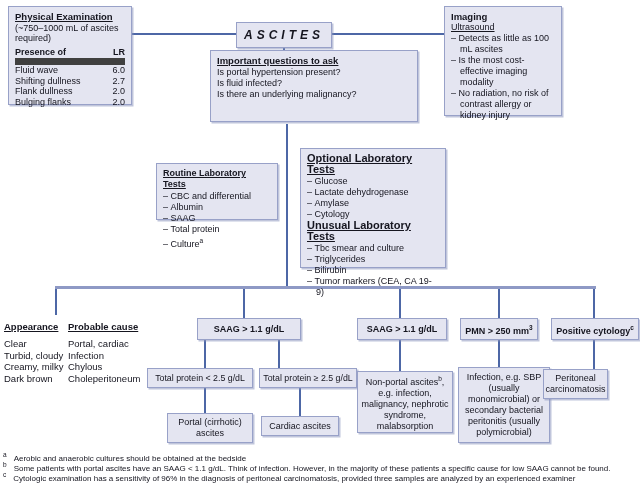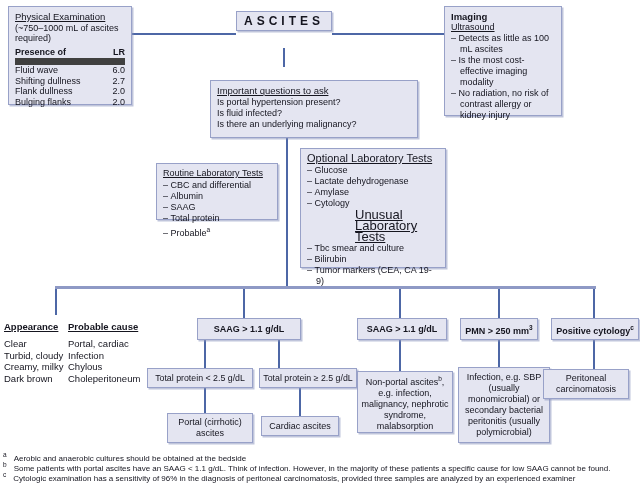--- a/index.html
+++ b/index.html
@@ -6,21 +6,21 @@
   .canvas{
     position:relative;width:640px;height:484px;background:#ffffff;
     font-family:"Liberation Sans","DejaVu Sans",sans-serif;
     color:#15151f;overflow:hidden;
   }
   .box{
     position:absolute;background:#e4e5f1;border:1px solid #98a1c8;
     box-shadow:1.5px 1.5px 0 rgba(140,150,190,.55);
     box-sizing:border-box;padding:4px 6px;font-size:9px;line-height:11px;
   }
-  .bt{font-weight:normal;text-decoration:underline;font-size:9.5px;margin-bottom:1px;}
+  .bt{font-weight:bold;text-decoration:underline;font-size:9.5px;margin-bottom:1px;}
   .b{font-weight:bold;}
   .u{text-decoration:underline;}
   .dash{padding-left:9px;text-indent:-9px;}
   .dash::before{content:"\2013\00a0";}
   .vline{position:absolute;width:2px;background:#4d67a6;}
   .hline{position:absolute;height:2px;background:#4d67a6;}
   .hline.light{height:3px;background:#8e99c5;}
   .ctr{display:flex;align-items:center;justify-content:center;text-align:center;padding:2px 3px;}
   .trow{display:flex;justify-content:space-between;line-height:10.5px;}
   .thead{display:flex;justify-content:space-between;border-bottom:7px solid #404040;
@@ -74,56 +74,57 @@
     <div class="trow">
       <span>Flank dullness</span>
       <span>2.0</span>
     </div>
     <div class="trow">
       <span>Bulging flanks</span>
       <span>2.0</span>
     </div>
   </div>
 
-  <div class="box ctr" style="left:236px;top:11px;width:96px;height:20px;">
+  <div class="box ctr" style="left:236px;top:22px;width:96px;height:26px;font-style:italic;">
     <span class="ascites-title">ASCITES</span>
   </div>
 
   <div class="box" style="left:444px;top:6px;width:118px;height:110px;">
     <div class="b" style="font-size:9.5px;">Imaging</div>
     <div class="u">Ultrasound</div>
     <div class="dash">Detects as little as 100 mL ascites</div>
     <div class="dash">Is the most cost-effective imaging modality</div>
     <div class="dash">No radiation, no risk of contrast allergy or kidney injury</div>
   </div>
 
-  <div class="box" style="left:210px;top:80px;width:208px;height:58px;">
+  <div class="box" style="left:210px;top:50px;width:208px;height:72px;">
     <div class="bt">Important questions to ask</div>
     <div>Is portal hypertension present?</div>
     <div>Is fluid infected?</div>
     <div>Is there an underlying malignancy?</div>
   </div>
 
   <div class="box" style="left:156px;top:163px;width:122px;height:57px;">
     <div class="bt" style="font-size:9px;">Routine Laboratory Tests</div>
     <div class="dash">CBC and differential</div>
     <div class="dash">Albumin</div>
     <div class="dash">SAAG</div>
     <div class="dash">Total protein</div>
-    <div class="dash"><span>Probable</span><sup>a</sup></div>
+    <div class="dash"><span>Culture</span><sup>a</sup></div>
   </div>
 
   <div class="box" style="left:300px;top:148px;width:146px;height:120px;">
     <div class="bt" style="font-size:11px;">Optional Laboratory Tests</div>
     <div class="dash">Glucose</div>
     <div class="dash">Lactate dehydrogenase</div>
     <div class="dash">Amylase</div>
     <div class="dash">Cytology</div>
-    <div class="bt" style="font-size:13px;margin-left:48px;">Unusual Laboratory Tests</div>
+    <div class="bt" style="font-size:11px;">Unusual Laboratory Tests</div>
     <div class="dash">Tbc smear and culture</div>
+    <div class="dash">Triglycerides</div>
     <div class="dash">Bilirubin</div>
     <div class="dash">Tumor markers (CEA, CA 19-9)</div>
   </div>
 
   <div style="position:absolute;left:4px;top:320px;width:168px;font-size:9.5px;">
     <div class="approw b" style="line-height:13px;">
       <span class="c1 u">Appearance</span>
       <span class="c2 u">Probable cause</span>
     </div>
     <div style="height:5px;"></div>
@@ -170,21 +171,21 @@
   </div>
   <div class="box ctr" style="left:261px;top:416px;width:78px;height:20px;">
     <span>Cardiac ascites</span>
   </div>
   <div class="box ctr" style="left:357px;top:371px;width:96px;height:62px;">
     <span><span>Non-portal ascites</span><sup>b</sup><span>, e.g. infection, malignancy, nephrotic syndrome, malabsorption</span></span>
   </div>
   <div class="box ctr" style="left:458px;top:367px;width:92px;height:76px;">
     <span>Infection, e.g. SBP (usually monomicrobial) or secondary bacterial peritonitis (usually polymicrobial)</span>
   </div>
-  <div class="box ctr" style="left:543px;top:369px;width:86px;height:30px;">
+  <div class="box ctr" style="left:543px;top:369px;width:65px;height:30px;">
     <span>Peritoneal carcinomatosis</span>
   </div>
 
   <div class="footnote" style="top:450px;">
     <sup>a</sup><span>Aerobic and anaerobic cultures should be obtained at the bedside</span>
   </div>
   <div class="footnote" style="top:460px;">
     <sup>b</sup><span>Some patients with portal ascites have an SAAG &lt; 1.1 g/dL. Think of infection. However, in the majority of these patients a specific cause for low SAAG cannot be found.</span>
   </div>
   <div class="footnote" style="top:470px;">

